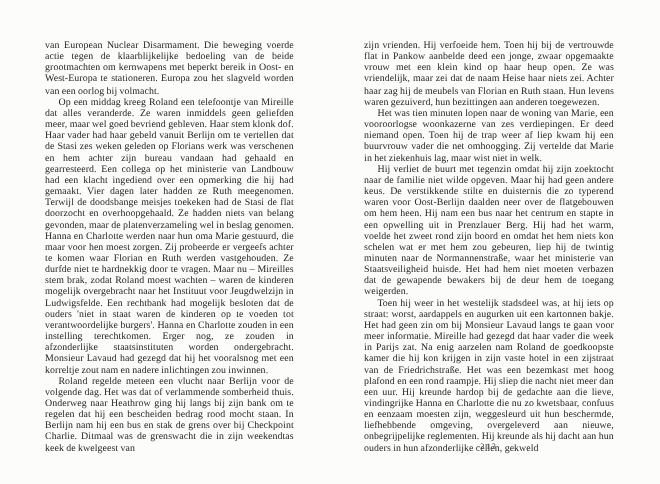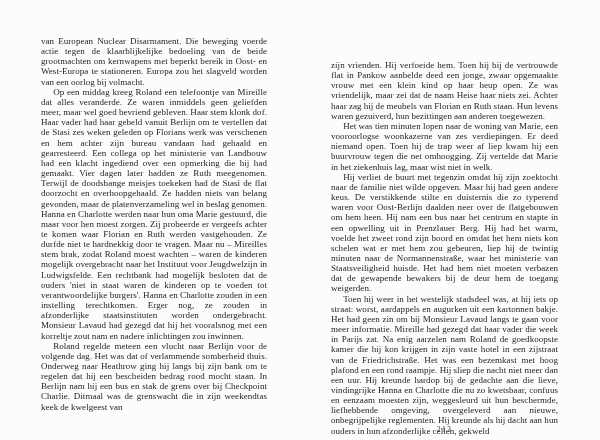--- a/index.html
+++ b/index.html
@@ -19,21 +19,21 @@
     inset: 0;
     background: #fcfcfb;
   }
   .page {
     position: absolute;
     top: 0;
     height: 372px;
     background: transparent;
   }
   .page.left  { left: 0;   width: 300px; }
-  .page.right { left: 300px; width: 300px; margin-top: 24px; }
+  .page.right { left: 300px; width: 300px; }
 
   .text-block {
     position: absolute;
     top: 36px;
     text-align: justify;
     font-size: 9px;
     line-height: 10.15px;
     color: #262523;
     letter-spacing: 0.05px;
     word-spacing: -0.2px;
@@ -75,20 +75,20 @@
     <div class="text-block" lang="nl">
       <p class="no-indent">van European Nuclear Disarmament. Die beweging voerde actie tegen de klaarblijkelijke bedoeling van de beide grootmachten om kernwapens met beperkt bereik in Oost- en West-Europa te stationeren. Europa zou het slagveld worden van een oorlog bij volmacht.</p>
       <p>Op een middag kreeg Roland een telefoontje van Mireille dat alles veranderde. Ze waren inmiddels geen geliefden meer, maar wel goed bevriend gebleven. Haar stem klonk dof. Haar vader had haar gebeld vanuit Berlijn om te vertellen dat de Stasi zes weken geleden op Florians werk was verschenen en hem achter zijn bureau vandaan had gehaald en gearresteerd. Een collega op het ministerie van Landbouw had een klacht ingediend over een opmerking die hij had gemaakt. Vier dagen later hadden ze Ruth meegenomen. Terwijl de doodsbange meisjes toekeken had de Stasi de flat doorzocht en overhoopgehaald. Ze hadden niets van belang gevonden, maar de platenverzameling wel in beslag genomen. Hanna en Charlotte werden naar hun oma Marie gestuurd, die maar voor hen moest zorgen. Zij probeerde er vergeefs achter te komen waar Florian en Ruth werden vastgehouden. Ze durfde niet te hardnekkig door te vragen. Maar nu – Mireilles stem brak, zodat Roland moest wachten – waren de kinderen mogelijk overgebracht naar het Instituut voor Jeugdwelzijn in Ludwigsfelde. Een rechtbank had mogelijk besloten dat de ouders 'niet in staat waren de kinderen op te voeden tot verantwoordelijke burgers'. Hanna en Charlotte zouden in een instelling terechtkomen. Erger nog, ze zouden in afzonderlijke staatsinstituten worden ondergebracht. Monsieur Lavaud had gezegd dat hij het vooralsnog met een korreltje zout nam en nadere inlichtingen zou inwinnen.</p>
       <p>Roland regelde meteen een vlucht naar Berlijn voor de volgende dag. Het was dat of verlammende somberheid thuis. Onderweg naar Heathrow ging hij langs bij zijn bank om te regelen dat hij een bescheiden bedrag rood mocht staan. In Berlijn nam hij een bus en stak de grens over bij Checkpoint Charlie. Ditmaal was de grenswacht die in zijn weekendtas keek de kwelgeest van</p>
     </div>
   </div>
 
   <div class="page right">
     <div class="text-block" lang="nl">
       <p class="no-indent">zijn vrienden. Hij verfoeide hem. Toen hij bij de vertrouwde flat in Pankow aanbelde deed een jonge, zwaar opgemaakte vrouw met een klein kind op haar heup open. Ze was vriendelijk, maar zei dat de naam Heise haar niets zei. Achter haar zag hij de meubels van Florian en Ruth staan. Hun levens waren gezuiverd, hun bezittingen aan anderen toegewezen.</p>
-      <p>Het was tien minuten lopen naar de woning van Marie, een vooroorlogse woonkazerne van zes verdiepingen. Er deed niemand open. Toen hij de trap weer af liep kwam hij een buurvrouw tegen die net omhoogging. Zij vertelde dat Marie in het ziekenhuis lag, maar wist niet in welk.</p>
+      <p>Het was tien minuten lopen naar de woning van Marie, een vooroorlogse woonkazerne van zes verdiepingen. Er deed niemand open. Toen hij de trap weer af liep kwam hij een buurvrouw vader die net omhoogging. Zij vertelde dat Marie in het ziekenhuis lag, maar wist niet in welk.</p>
       <p>Hij verliet de buurt met tegenzin omdat hij zijn zoektocht naar de familie niet wilde opgeven. Maar hij had geen andere keus. De verstikkende stilte en duisternis die zo typerend waren voor Oost-Berlijn daalden neer over de flatgebouwen om hem heen. Hij nam een bus naar het centrum en stapte in een opwelling uit in Prenzlauer Berg. Hij had het warm, voelde het zweet rond zijn boord en omdat het hem niets kon schelen wat er met hem zou gebeuren, liep hij de twintig minuten naar de Normannenstraße, waar het ministerie van Staatsveiligheid huisde. Het had hem niet moeten verbazen dat de gewapende bewakers bij de deur hem de toegang weigerden.</p>
       <p>Toen hij weer in het westelijk stadsdeel was, at hij iets op straat: worst, aardappels en augurken uit een kartonnen bakje. Het had geen zin om bij Monsieur Lavaud langs te gaan voor meer informatie. Mireille had gezegd dat haar vader die week in Parijs zat. Na enig aarzelen nam Roland de goedkoopste kamer die hij kon krijgen in zijn vaste hotel in een zijstraat van de Friedrichstraße. Het was een bezemkast met hoog plafond en een rond raampje. Hij sliep die nacht niet meer dan een uur. Hij kreunde hardop bij de gedachte aan die lieve, vindingrijke Hanna en Charlotte die nu zo kwetsbaar, confuus en eenzaam moesten zijn, weggesleurd uit hun beschermde, liefhebbende omgeving, overgeleverd aan nieuwe, onbegrijpelijke reglementen. Hij kreunde als hij dacht aan hun ouders in hun afzonderlijke cellen, gekweld</p>
     </div>
     <div class="page-number">213</div>
   </div>
 
 </div>
 
 </body></html>

